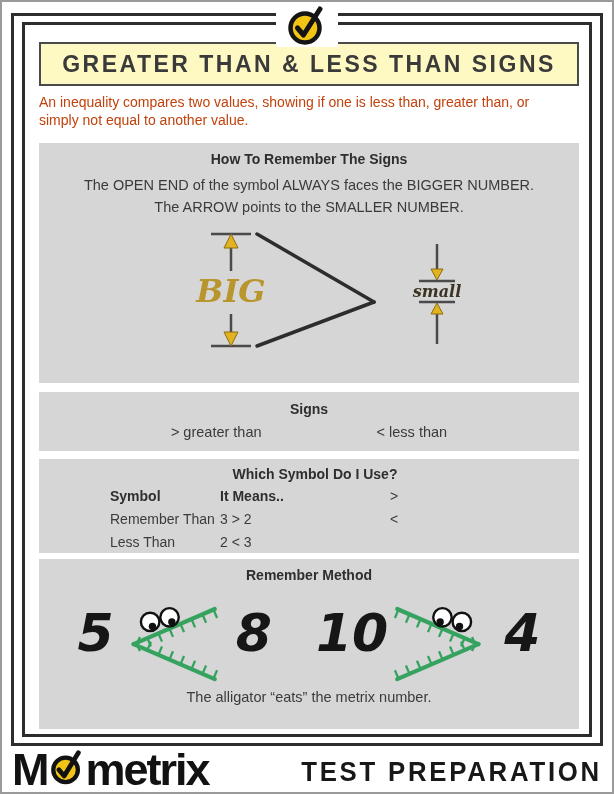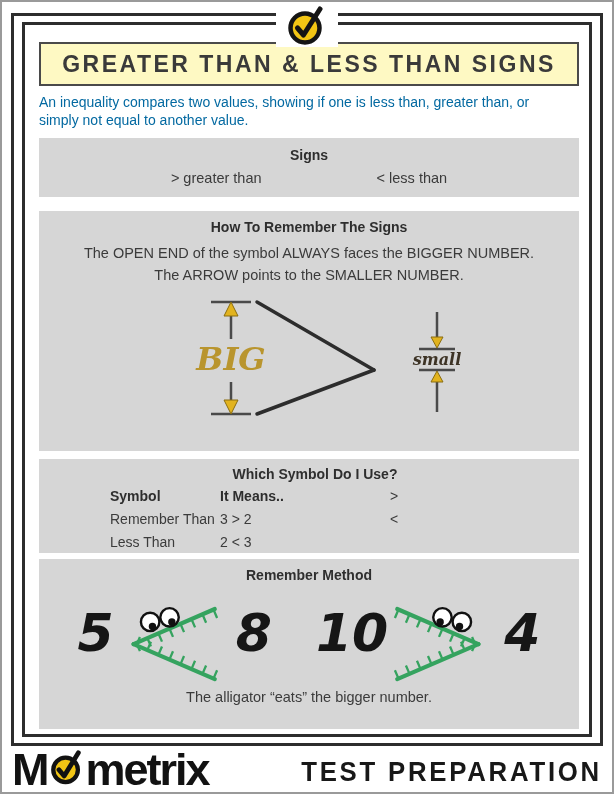--- a/index.html
+++ b/index.html
@@ -14,21 +14,21 @@
 
   .top-badge { position:absolute; top:1px; left:50%; transform:translateX(-50%); background:#fff; padding:0 10px; z-index:5; line-height:0; }
 
   .content { position:absolute; left:37px; top:40px; width:540px; z-index:2; }
 
   .banner {
     height:44px; border:2px solid #4a4a4a; background:#fef9c3;
     display:flex; align-items:center; justify-content:center;
     font-size:23px; font-weight:bold; letter-spacing:2.5px; color:#3a3a3a;
   }
-  .intro { margin-top:7px; font-size:14px; line-height:18px; color:#0369a1; width:528px; }
+  .intro { margin-top:7px; font-size:14px; line-height:18px; color:#c2410c; width:528px; }
 
   .box { background:#d6d6d6; width:540px; }
   .box-title { text-align:center; font-weight:bold; font-size:14px; color:#2e2e2e; }
 
   .signs-box { margin-top:9px; height:59px; padding-top:9px; }
   .signs-row { display:flex; justify-content:center; gap:115px; margin-top:7px; font-size:14.5px; }
 
   .howto-box { margin-top:14px; height:240px; padding-top:8px; }
   .howto-line1 { margin-top:10px; text-align:center; font-size:14.5px; }
   .howto-line2 { margin-top:6px; text-align:center; font-size:14.5px; }
@@ -70,70 +70,70 @@
       <path d="M 11.5 25 L 17.5 32 L 34 6" fill="none" stroke="#141414" stroke-width="5" stroke-linecap="round" stroke-linejoin="round"></path>
     </svg>
   </div>
 
   <div class="content">
 
     <div class="banner">GREATER THAN &amp; LESS THAN SIGNS</div>
 
     <p class="intro">An inequality compares two values, showing if one is less than, greater than, or simply not equal to another value.</p>
 
+    <div class="box howto-box">
+      <div class="box-title">How To Remember The Signs</div>
+      <div class="howto-line1">The OPEN END of the symbol ALWAYS faces the BIGGER NUMBER.</div>
+      <div class="howto-line2">The ARROW points to the SMALLER NUMBER.</div>
+
+      <svg class="diagram" width="540" height="142" viewBox="0 0 540 142">
+
+        <g stroke="#4a4a4a" stroke-width="2.5">
+          <line x1="172" y1="13" x2="212" y2="13"></line>
+          <line x1="172" y1="125" x2="212" y2="125"></line>
+          <line x1="192" y1="25" x2="192" y2="50"></line>
+          <line x1="192" y1="93" x2="192" y2="114"></line>
+        </g>
+        <g>
+          <polygon points="192,13 185,27 199,27" fill="#e2b31e" stroke="#8a6d10" stroke-width="1"></polygon>
+        </g>
+        <g>
+          <polygon points="192,125 185,111 199,111" fill="#e2b31e" stroke="#8a6d10" stroke-width="1"></polygon>
+        </g>
+        <text class="hand-big" x="192" y="81" text-anchor="middle" font-size="32" fill="#b9952e">BIG</text>
+
+        <g stroke="#2d2d2d" stroke-width="3.5" stroke-linecap="round">
+          <line x1="218" y1="13" x2="335" y2="81"></line>
+          <line x1="218" y1="125" x2="335" y2="81"></line>
+        </g>
+
+        <g stroke="#4a4a4a" stroke-width="2.5">
+          <line x1="398" y1="23" x2="398" y2="50"></line>
+          <line x1="398" y1="92" x2="398" y2="123"></line>
+          <line x1="380" y1="60" x2="416" y2="60"></line>
+          <line x1="380" y1="81" x2="416" y2="81"></line>
+        </g>
+        <g>
+          <polygon points="398,59 392,48 404,48" fill="#e2b31e" stroke="#8a6d10" stroke-width="1"></polygon>
+        </g>
+        <g>
+          <polygon points="398,82 392,93 404,93" fill="#e2b31e" stroke="#8a6d10" stroke-width="1"></polygon>
+        </g>
+        <text class="hand-big" x="398" y="76" text-anchor="middle" font-size="16" fill="#3d3325">small</text>
+      </svg>
+    </div>
+
     <div class="box signs-box">
       <div class="box-title">Signs</div>
       <div class="signs-row">
         <span>&gt; greater than</span>
         <span>&lt; less than</span>
       </div>
     </div>
 
-    <div class="box howto-box">
-      <div class="box-title">How To Remember The Signs</div>
-      <div class="howto-line1">The OPEN END of the symbol ALWAYS faces the BIGGER NUMBER.</div>
-      <div class="howto-line2">The ARROW points to the SMALLER NUMBER.</div>
-
-      <svg class="diagram" width="540" height="142" viewBox="0 0 540 142">
-
-        <g stroke="#4a4a4a" stroke-width="2.5">
-          <line x1="172" y1="13" x2="212" y2="13"></line>
-          <line x1="172" y1="125" x2="212" y2="125"></line>
-          <line x1="192" y1="25" x2="192" y2="50"></line>
-          <line x1="192" y1="93" x2="192" y2="114"></line>
-        </g>
-        <g>
-          <polygon points="192,13 185,27 199,27" fill="#e2b31e" stroke="#8a6d10" stroke-width="1"></polygon>
-        </g>
-        <g>
-          <polygon points="192,125 185,111 199,111" fill="#e2b31e" stroke="#8a6d10" stroke-width="1"></polygon>
-        </g>
-        <text class="hand-big" x="192" y="81" text-anchor="middle" font-size="32" fill="#b9952e">BIG</text>
-
-        <g stroke="#2d2d2d" stroke-width="3.5" stroke-linecap="round">
-          <line x1="218" y1="13" x2="335" y2="81"></line>
-          <line x1="218" y1="125" x2="335" y2="81"></line>
-        </g>
-
-        <g stroke="#4a4a4a" stroke-width="2.5">
-          <line x1="398" y1="23" x2="398" y2="50"></line>
-          <line x1="398" y1="92" x2="398" y2="123"></line>
-          <line x1="380" y1="60" x2="416" y2="60"></line>
-          <line x1="380" y1="81" x2="416" y2="81"></line>
-        </g>
-        <g>
-          <polygon points="398,59 392,48 404,48" fill="#e2b31e" stroke="#8a6d10" stroke-width="1"></polygon>
-        </g>
-        <g>
-          <polygon points="398,82 392,93 404,93" fill="#e2b31e" stroke="#8a6d10" stroke-width="1"></polygon>
-        </g>
-        <text class="hand-big" x="398" y="76" text-anchor="middle" font-size="16" fill="#3d3325">small</text>
-      </svg>
-    </div>
-
     <div class="box which-box">
       <div class="box-title">Which Symbol Do I Use?</div>
       <div class="sym-table">
         <span class="hdr">Symbol</span>
         <span class="hdr">It Means..</span>
 
         <span>&gt;</span>
         <span>Remember Than</span>
         <span>3 &gt; 2</span>
 
@@ -180,21 +180,21 @@
           <g>
             <circle cx="24" cy="42" r="10" fill="#fff" stroke="#111" stroke-width="2.6"></circle>
             <circle cx="45" cy="37" r="10" fill="#fff" stroke="#111" stroke-width="2.6"></circle>
             <circle cx="26.5" cy="47" r="4" fill="#111"></circle>
             <circle cx="47.5" cy="42" r="4" fill="#111"></circle>
           </g>
         </svg>
 
         <span class="big-num">4</span>
       </div>
-      <div class="caption">The alligator “eats” the bigger number.</div>
+      <div class="caption">The alligator “eats” the metrix number.</div>
     </div>
 
   </div>
 
   <div class="footer">
     <div class="brand">
       <span>M</span>
       <span class="logo-badge">
         <svg width="36" height="40" viewBox="0 0 38 42">
           <circle cx="17.5" cy="24" r="13" fill="#f2c514" stroke="#121212" stroke-width="4.5"></circle>

